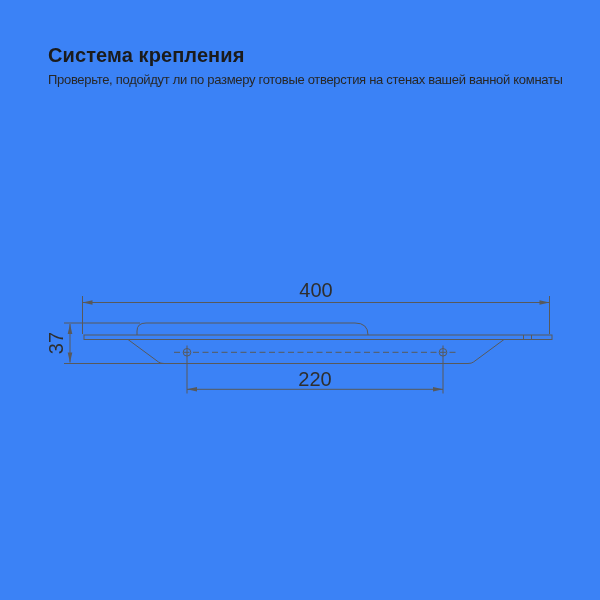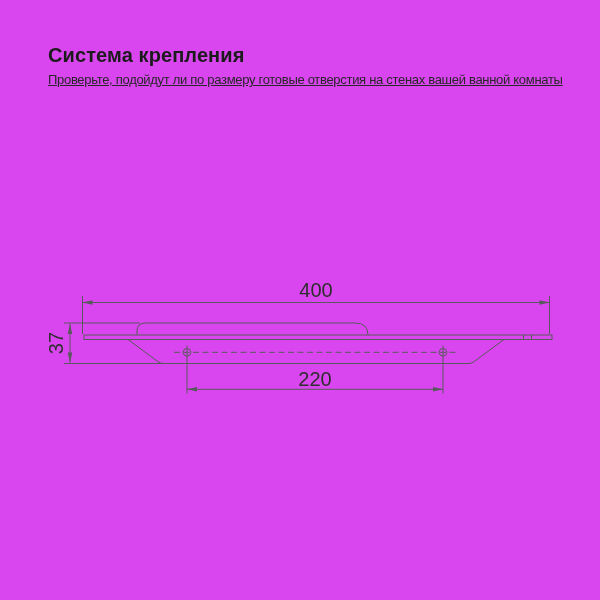--- a/index.html
+++ b/index.html
@@ -4,21 +4,21 @@
 <style>
   html, body {
     margin: 0;
     padding: 0;
     background: #ffffff;
   }
   .page {
     position: relative;
     width: 600px;
     height: 600px;
-    background: #d946ef;
+    background: #3b82f6;
     overflow: hidden;
     font-family: "Liberation Sans", sans-serif;
   }
   .header {
     position: absolute;
     left: 48px;
     top: 45px;
   }
   .page-title {
     margin: 0;
@@ -32,21 +32,20 @@
   .description {
     margin: 6px 0 0 0;
     font-size: 13px;
     line-height: 18.5px;
     color: #272727;
     letter-spacing: -0.3px;
   }
   .description .line {
     display: block;
     white-space: nowrap;
-    text-decoration: underline;
   }
   .drawing-svg {
     position: absolute;
     left: 0;
     top: 0;
   }
   .drawing-svg text {
     font-family: "Liberation Sans", sans-serif;
     font-size: 20px;
     stroke: none;

